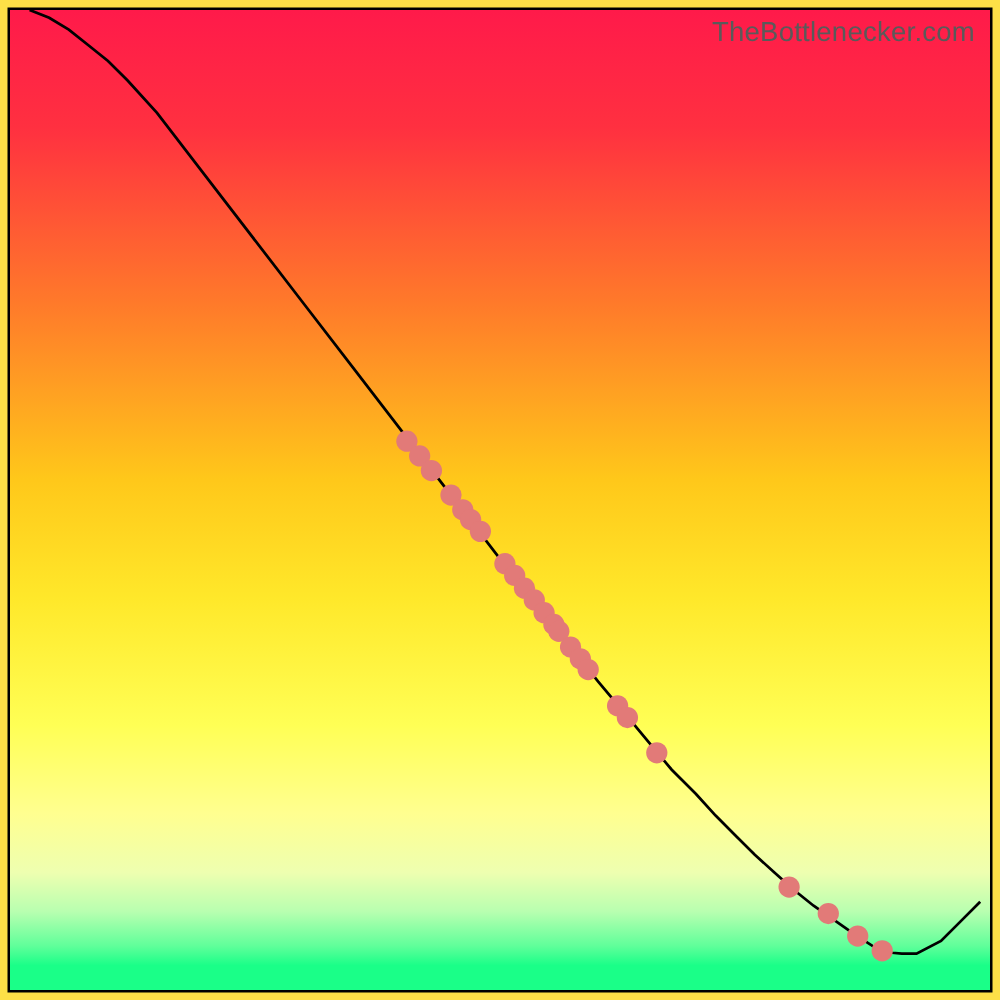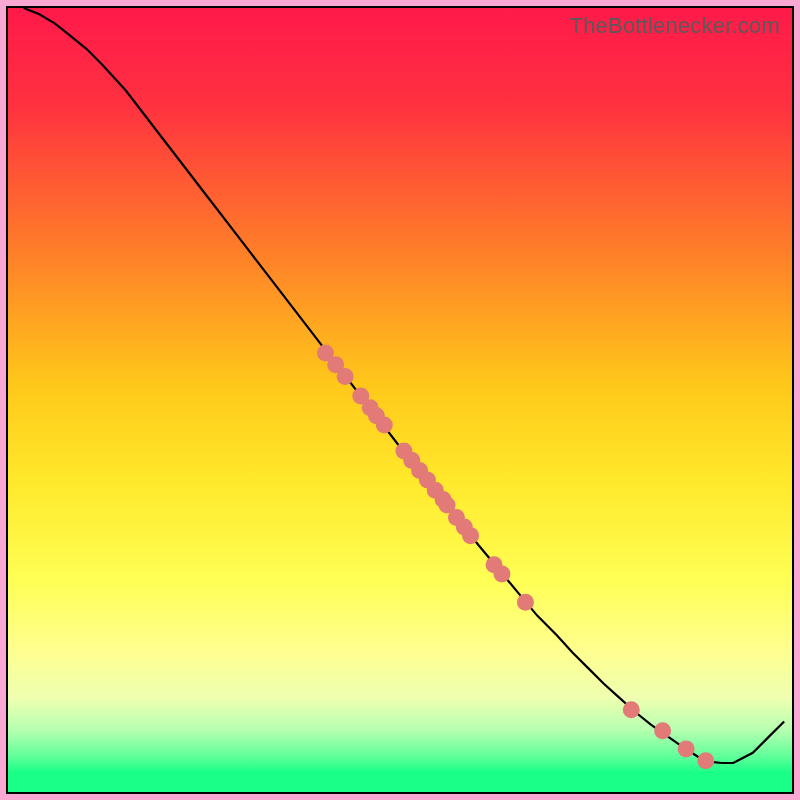--- a/index.html
+++ b/index.html
@@ -7,21 +7,21 @@
     padding: 0;
     width: 800px;
     height: 800px;
     overflow: hidden;
     font-family: Arial, Helvetica, sans-serif;
   }
   .chart-container {
     position: relative;
     width: 800px;
     height: 800px;
-    background: #f9a8d4;
+    background: #fde047;
   }
   .inner-border {
     position: absolute;
     left: 6px;
     top: 6px;
     width: 788px;
     height: 788px;
     box-sizing: border-box;
     border: 2px solid #000;
     overflow: hidden;

